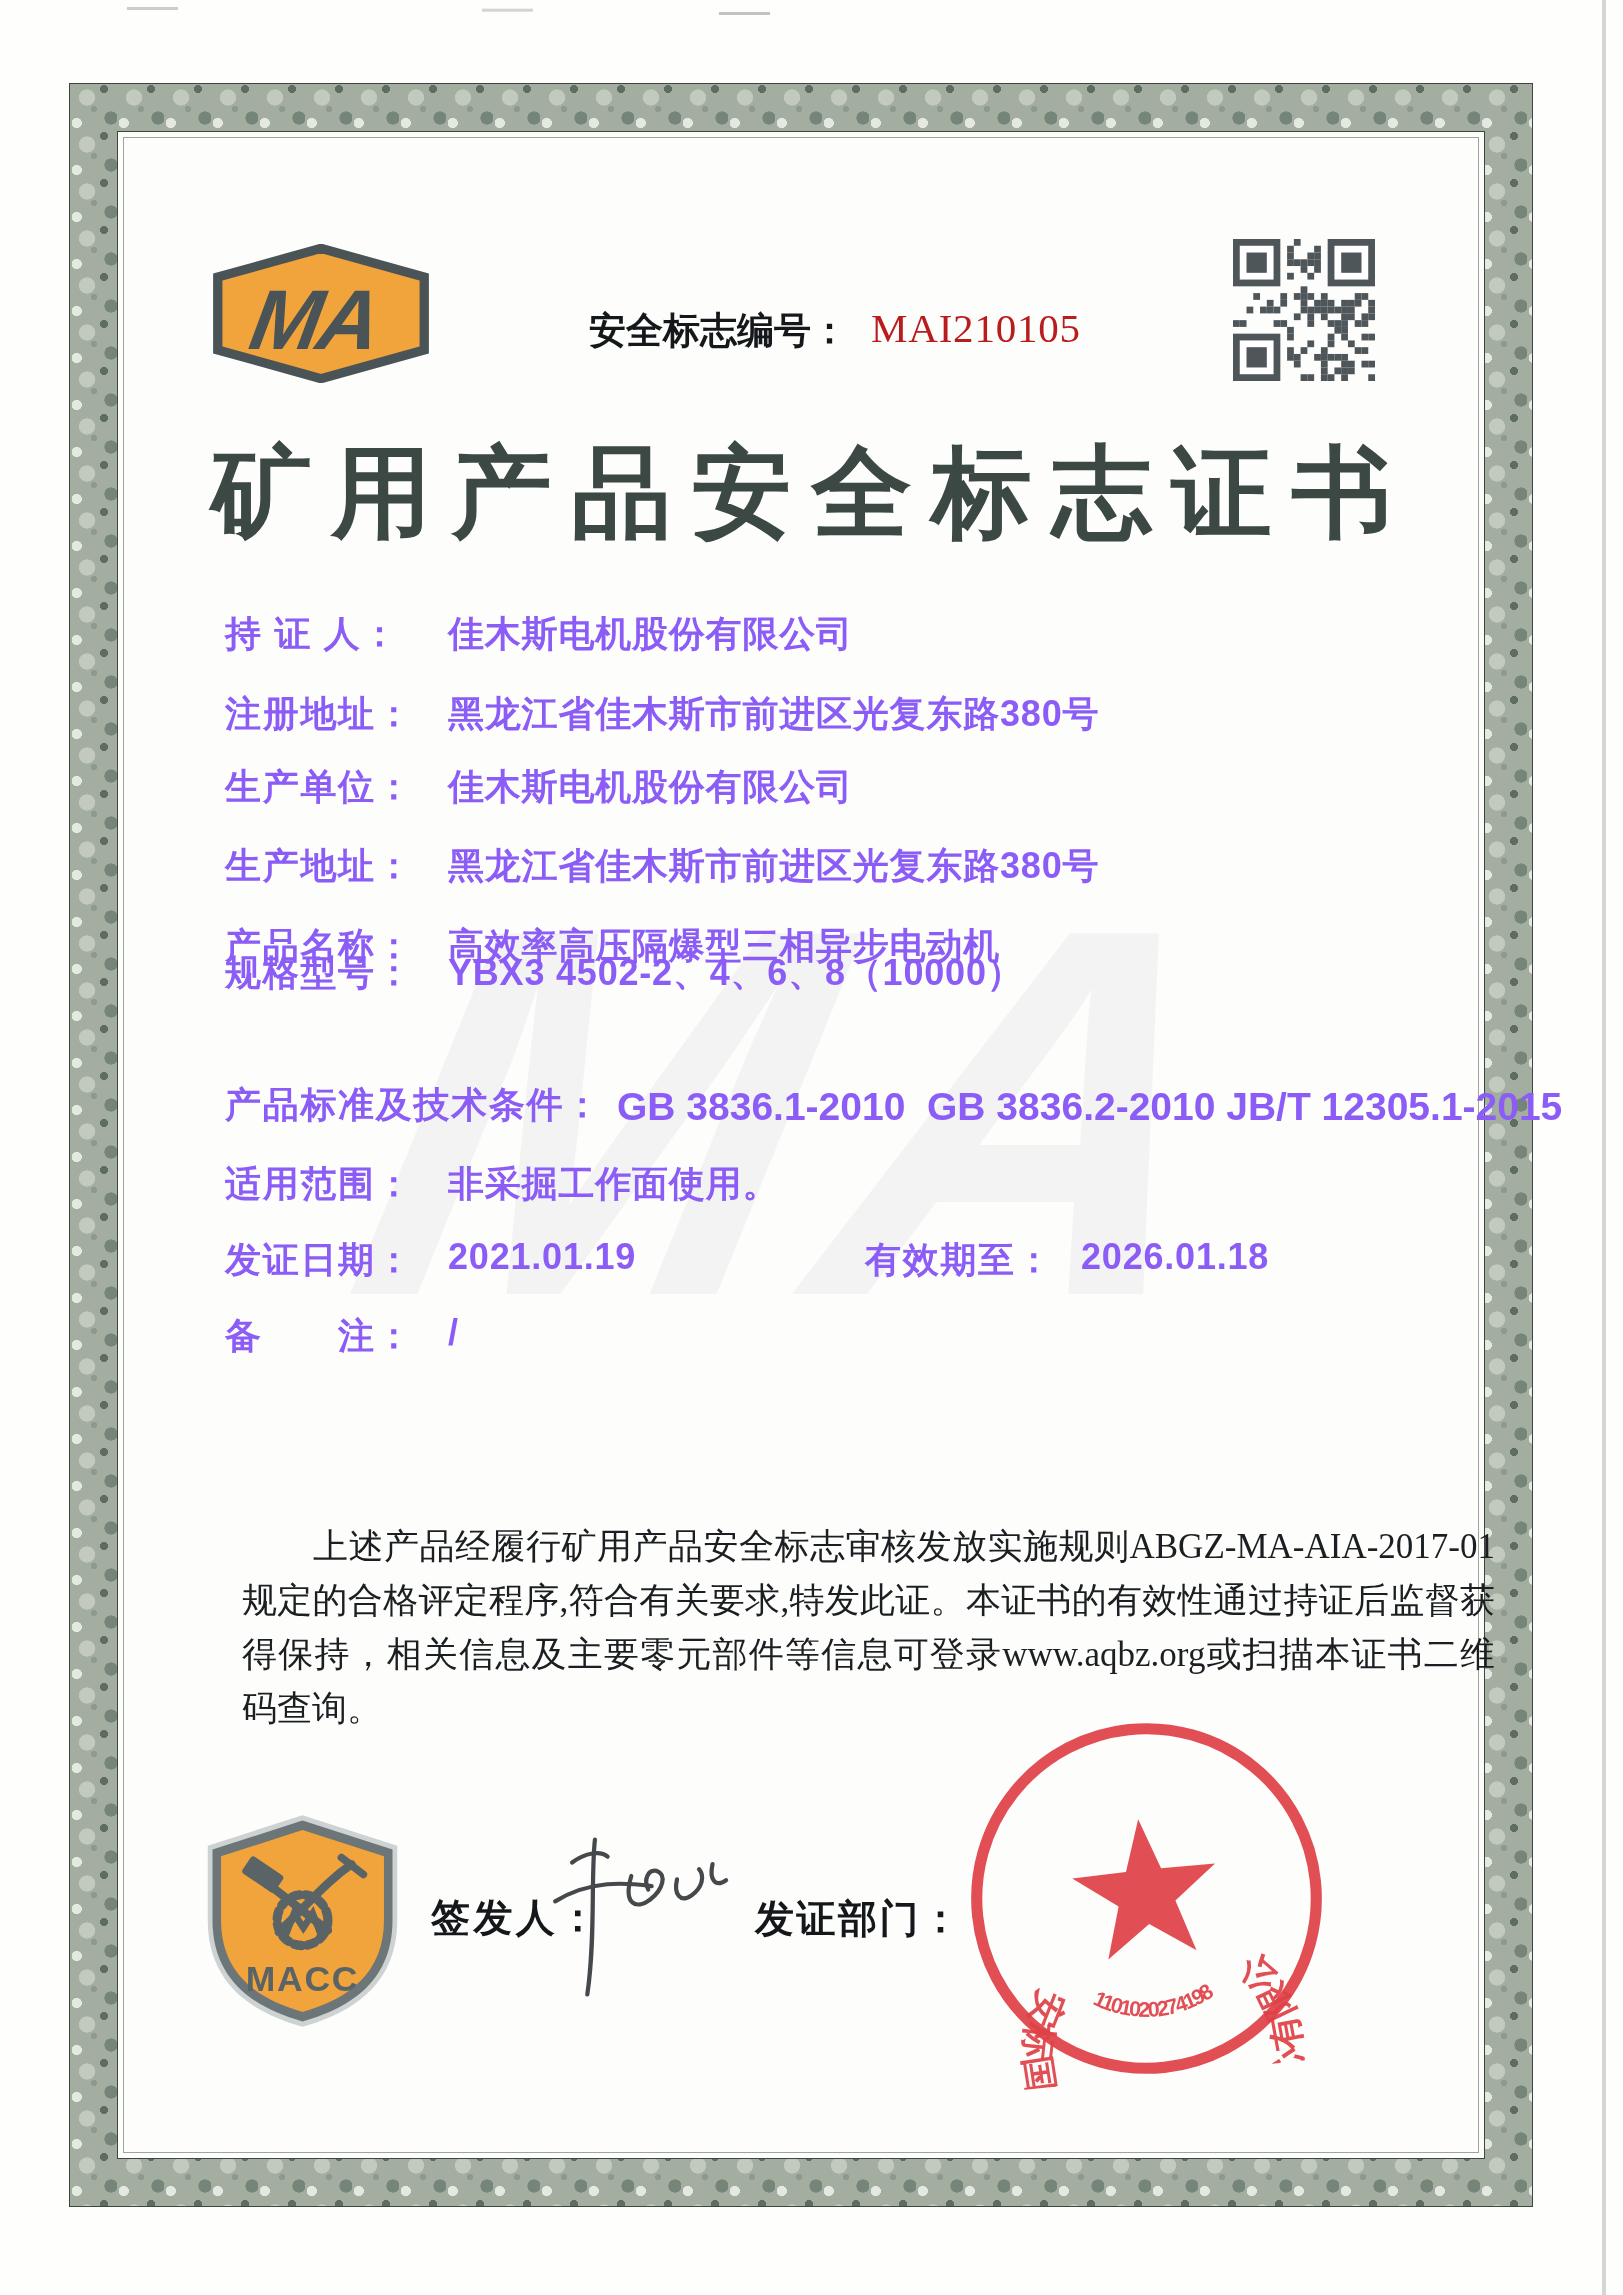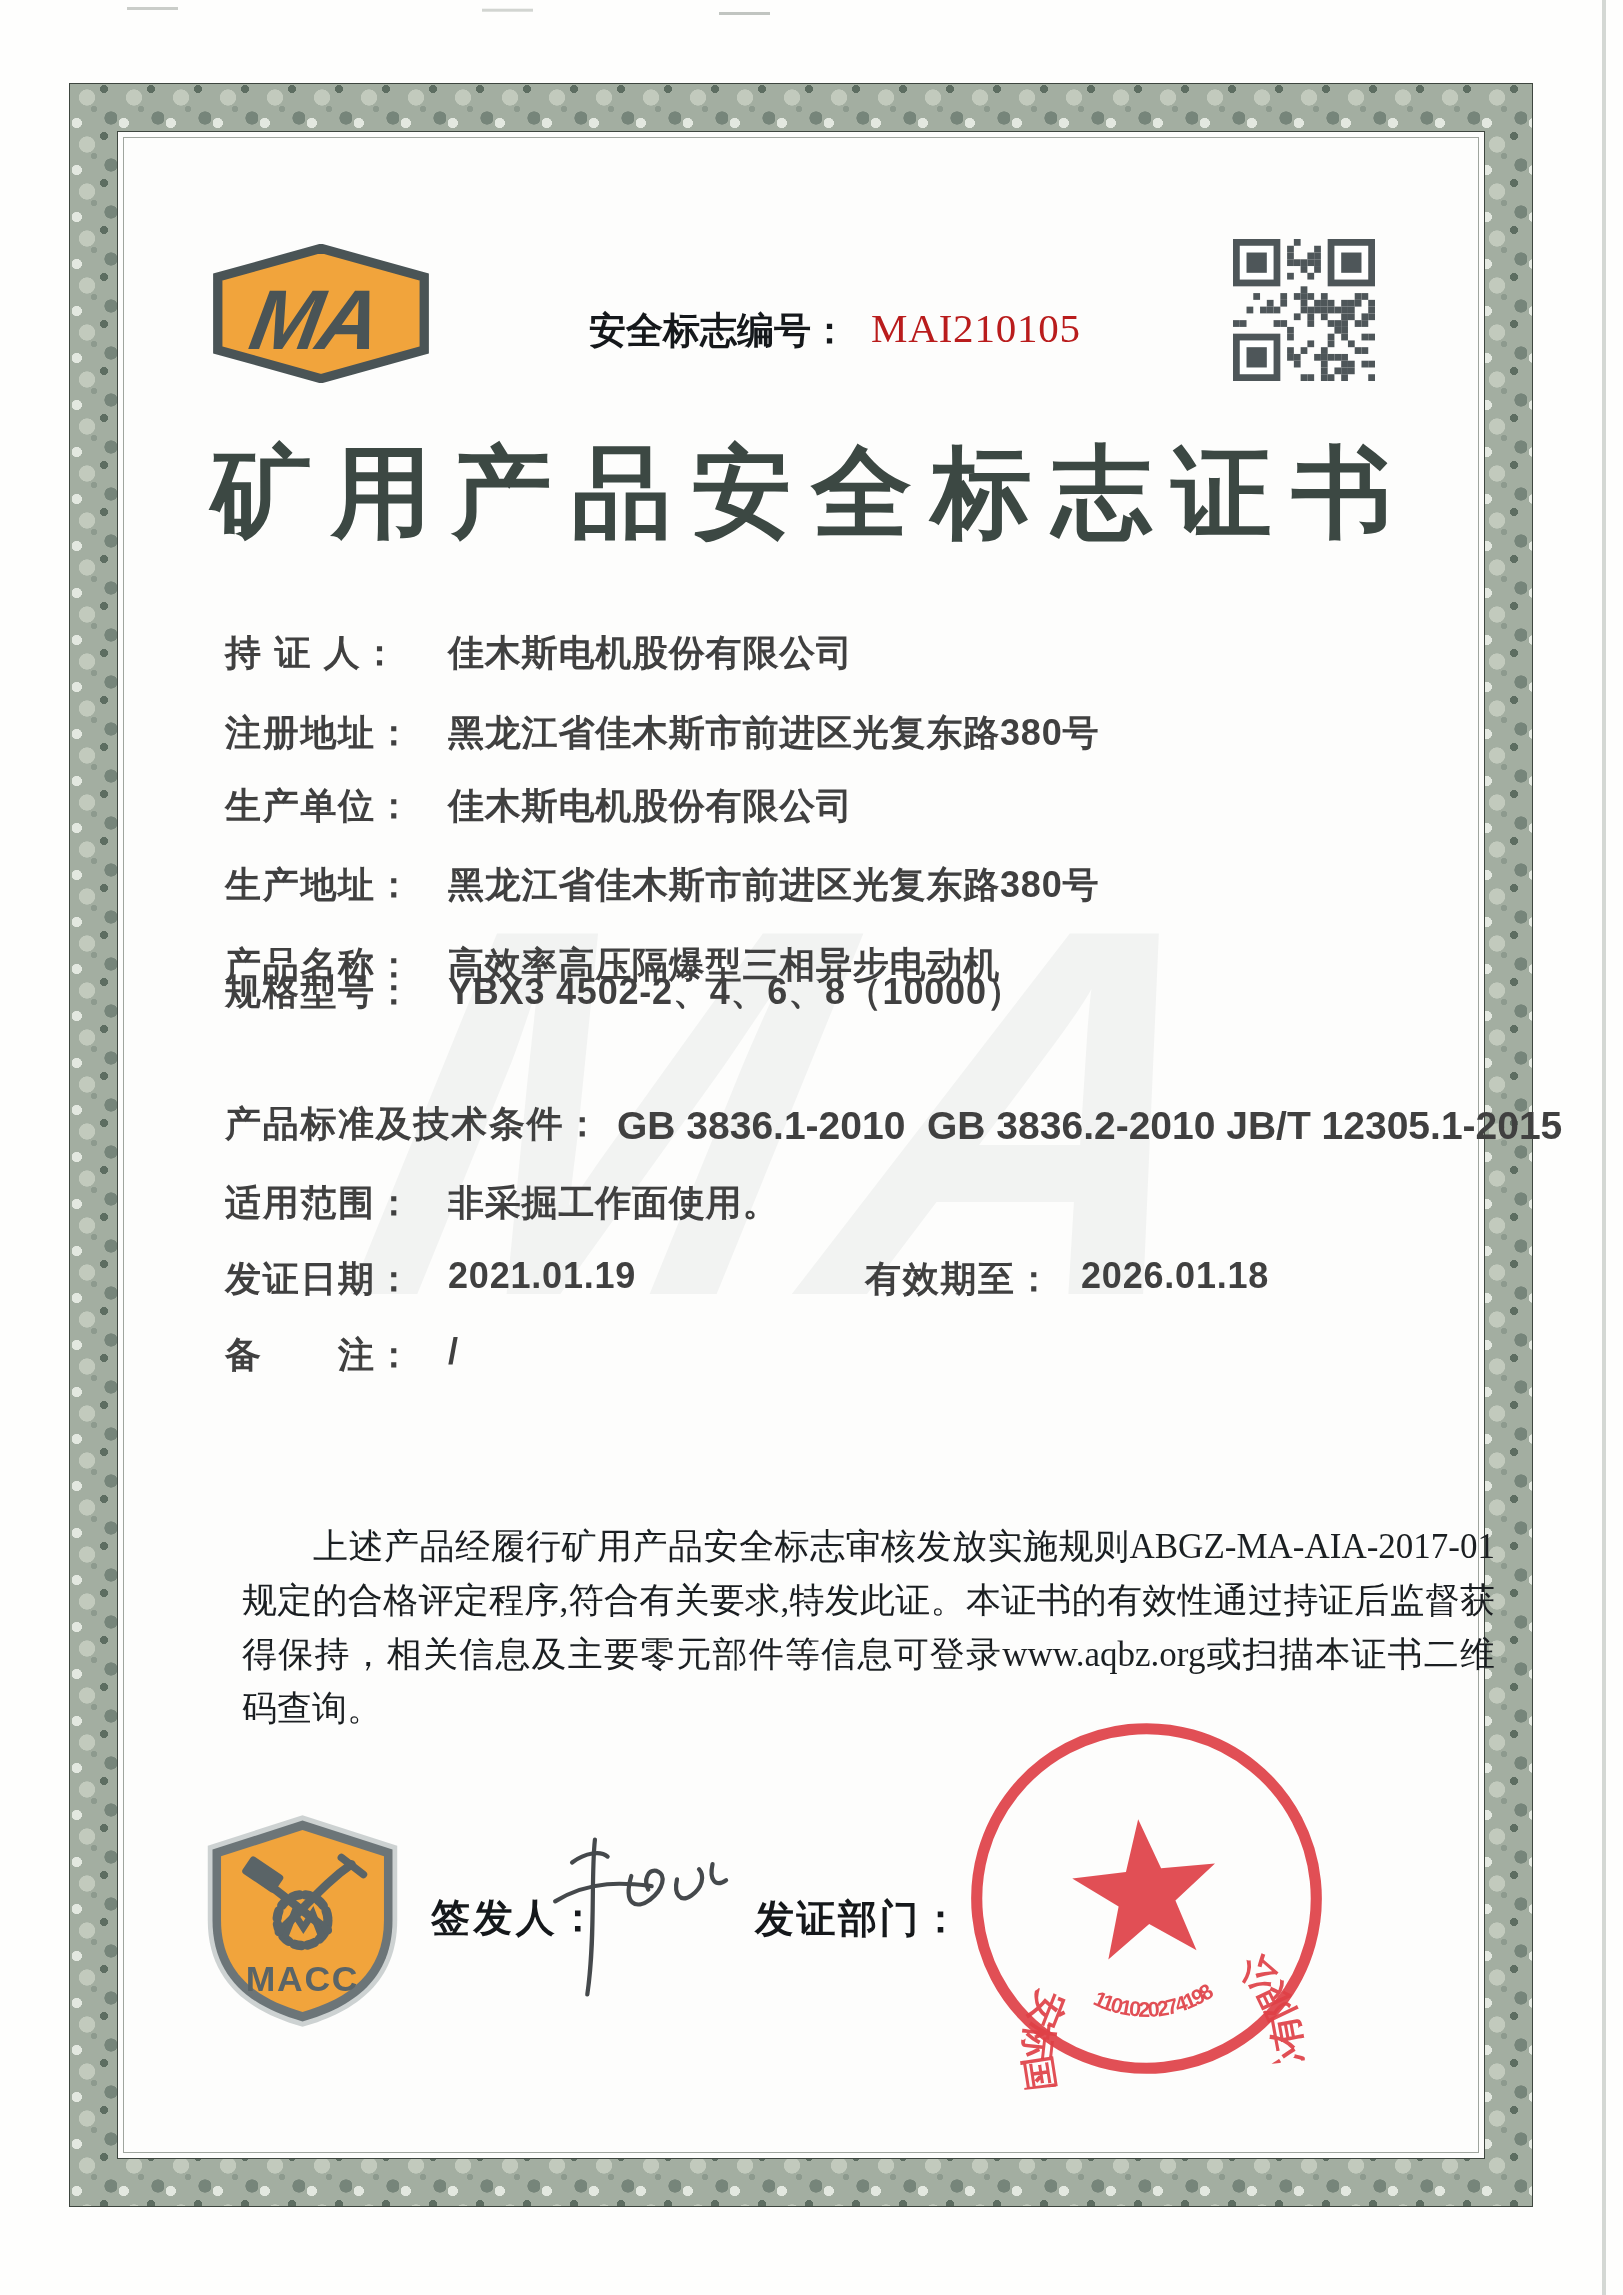--- a/index.html
+++ b/index.html
@@ -30,21 +30,21 @@
   .z{position:absolute;z-index:2;}
   
   .ma-logo{left:211px;top:244px;width:220px;height:139px;}
   .safety-row{left:589px;top:306px;width:592px;height:47px;font-size:37px;font-weight:700;}
   .safety-row .num{position:absolute;left:282px;top:-1.7px;font-family:"Liberation Serif",serif;
                    font-weight:400;font-size:41px;color:#b91c1c;letter-spacing:0.8px;}
   .qr{left:1233px;top:239px;width:142px;height:142px;}
   .title{left:80px;top:427px;width:1463px;text-align:center;font-size:100px;font-weight:700;
          letter-spacing:20px;color:#3c4843;font-family:Liberation Sans, sans-serif;}
   
-  .row{position:absolute;z-index:2;left:225px;width:1260px;height:46px;font-size:36px;font-weight:700;color:#404040;margin-top:19px;}
+  .row{position:absolute;z-index:2;left:225px;width:1260px;height:46px;font-size:36px;font-weight:700;color:#8b5cf6;}
   .row .lab{white-space:pre;letter-spacing:1.7px;}
   .row .val{position:absolute;left:223px;top:0;white-space:pre;letter-spacing:0.8px;}
   .row.long .val{left:392px;top:4.2px;font-size:39px;letter-spacing:0;}
   .row .lab2{position:absolute;left:640px;top:0;white-space:pre;letter-spacing:1.7px;}
   .row .val2{position:absolute;left:856px;top:0;white-space:pre;letter-spacing:0.8px;}
   
   .statement{position:absolute;z-index:2;left:225px;top:1503px;width:1253px;margin:17px;
              font-size:35px;line-height:54px;text-align:justify;text-indent:71px;
              color:#1b1f22;font-weight:400;font-family:"Liberation Serif","DejaVu Serif",serif;}
   

